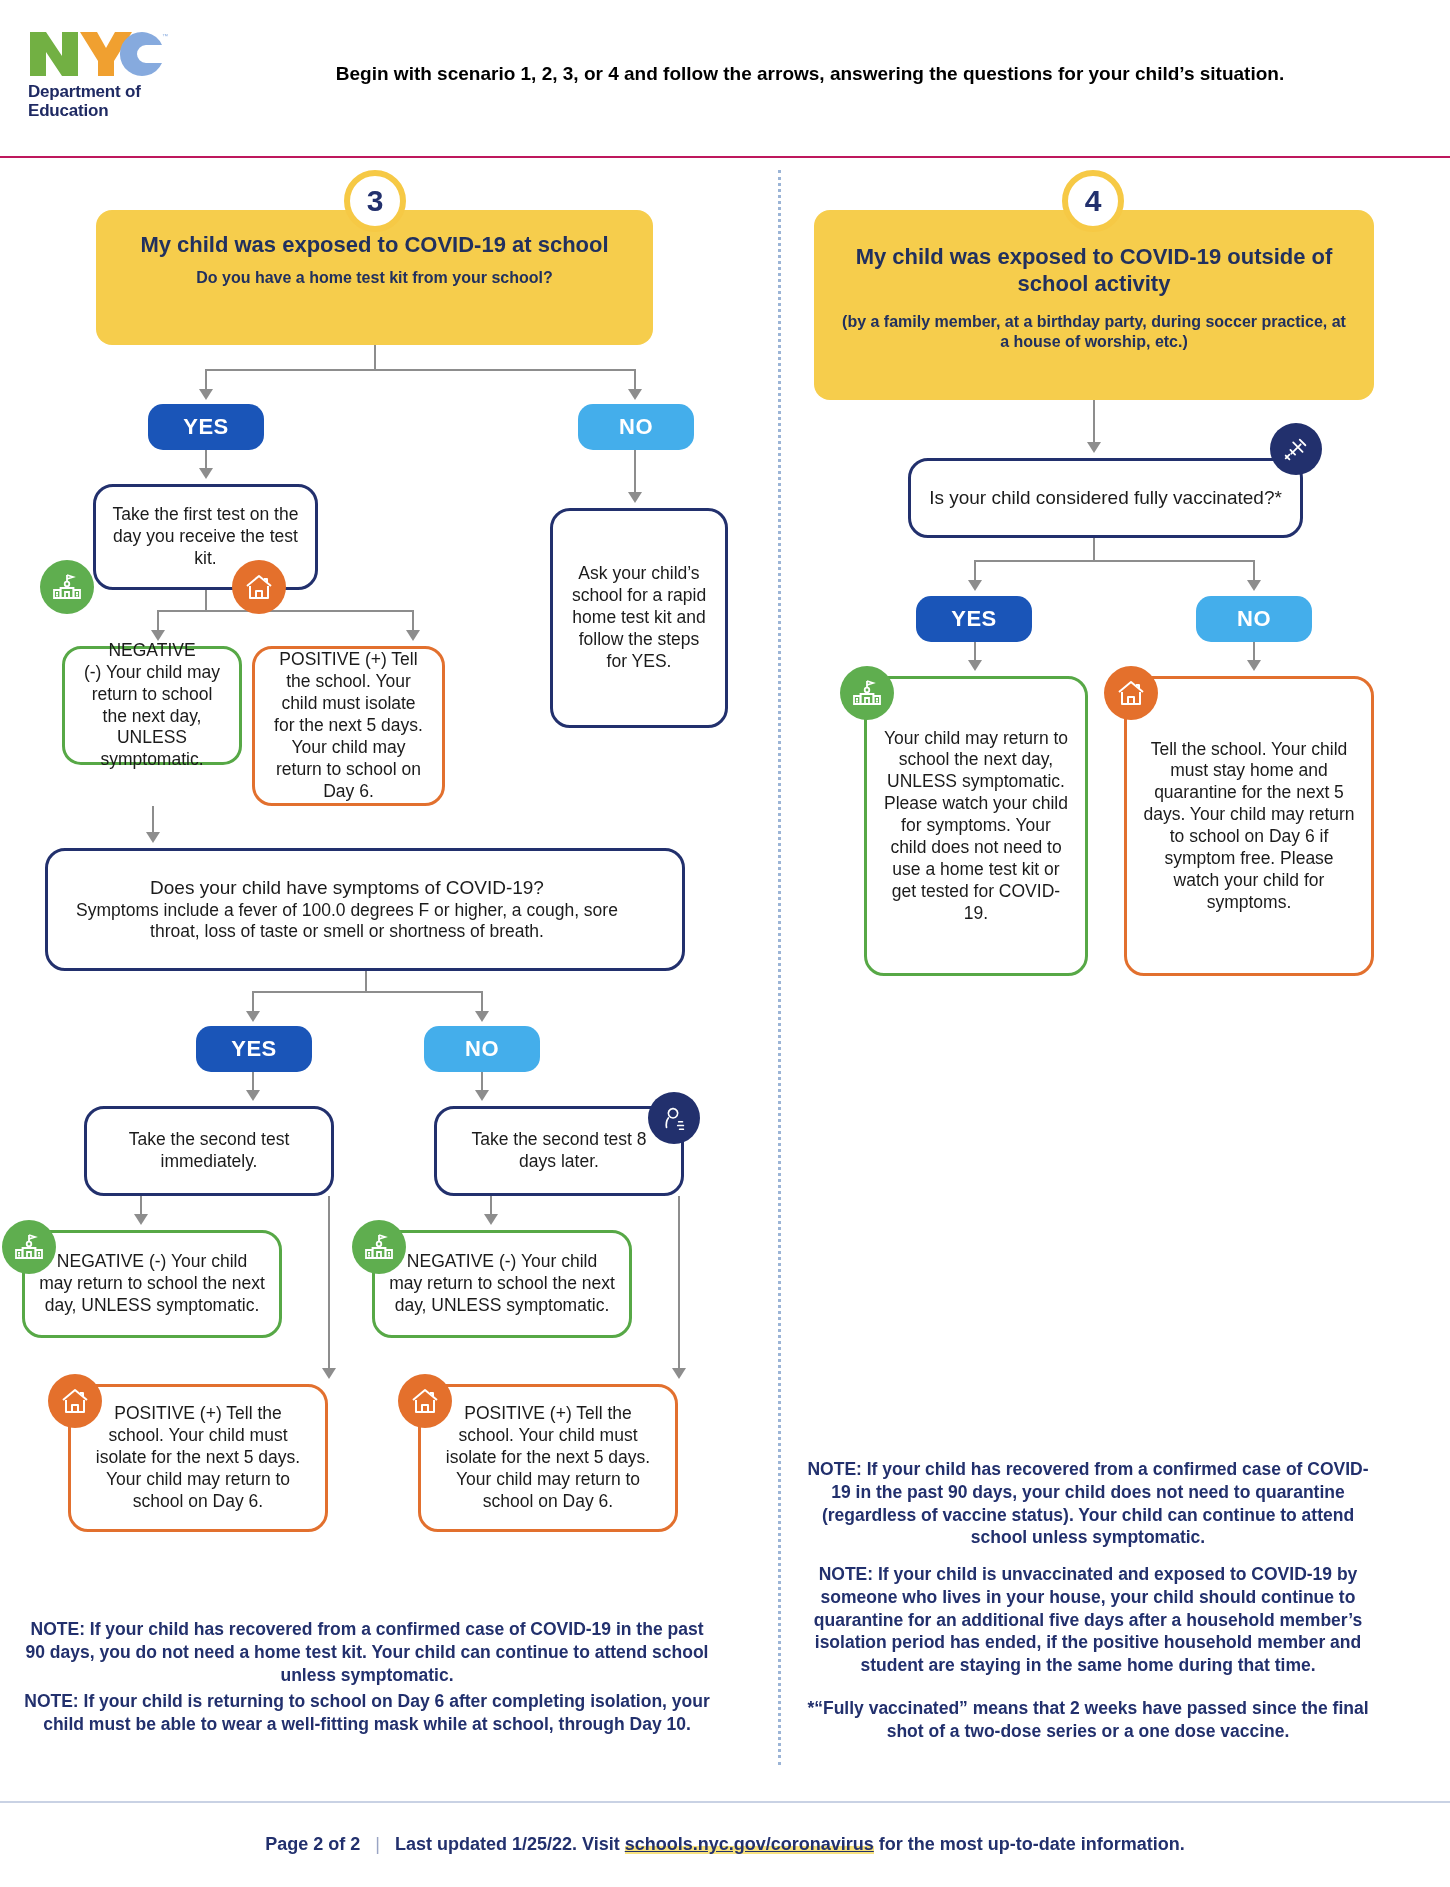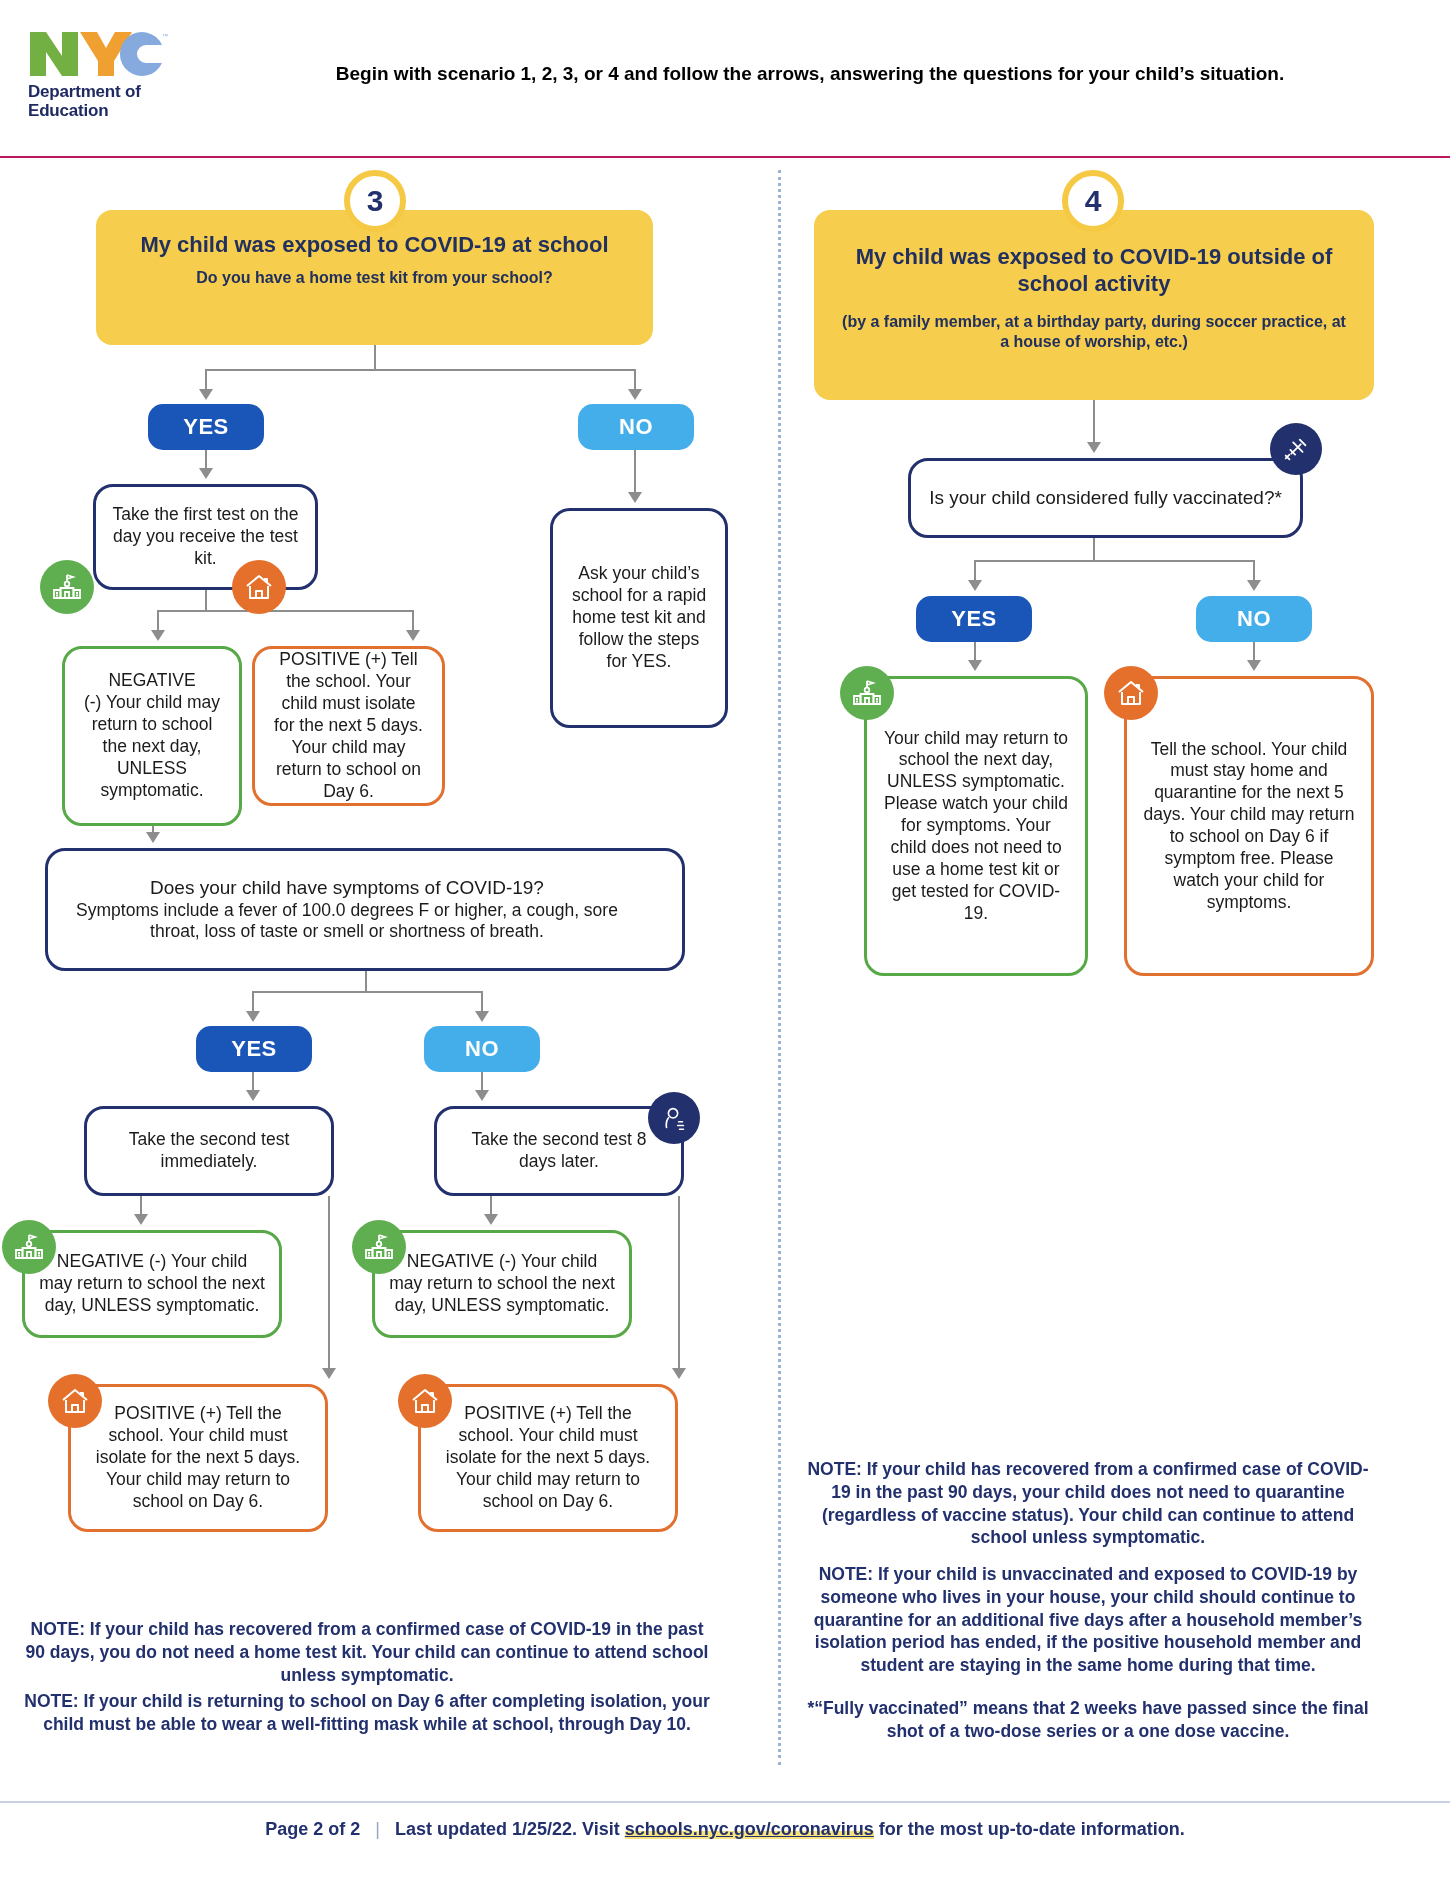--- a/index.html
+++ b/index.html
@@ -163,21 +163,21 @@
   .note p { margin-bottom: 14px; }
   .note p:last-child { margin-bottom: 0; }
 
   
   #footer {
     position: absolute;
     left: 0; top: 1801px;
     width: 1450px; height: 86px;
     border-top: 2px solid #c9d2e4;
     display: flex; align-items: flex-start; justify-content: center;
-    padding-top: 16px;
+    padding-top: 31px;
   }
   #footer .ftxt {
     font-size: 18px; font-weight: bold; color: #22306d;
   }
   #footer .sep { margin: 0 10px; color: #9aa5c4; font-weight: normal; }
   #footer .link {
     color: #22306d;
     text-decoration: underline;
     background: linear-gradient(transparent 62%, #f7e27f 62%);
   }
@@ -242,21 +242,21 @@
       </div>
     </div>
 
     <div class="ln v" style="left:205px; top:432px; height:22px;"></div>
     <div class="ln h" style="left:157px; top:452px; width:256px;"></div>
     <div class="ln v" style="left:157px; top:452px; height:22px;"></div>
     <div class="ln v" style="left:412px; top:452px; height:22px;"></div>
     <div class="arrow" style="left:151px; top:472px;"></div>
     <div class="arrow" style="left:406px; top:472px;"></div>
 
-    <div class="rbox green thick" style="left:62px; top:488px; width:180px; height:180px;">
+    <div class="rbox green thick" style="left:62px; top:488px; width:180px; height:119px;border-radius:19px;">
       <div>
         <b>NEGATIVE</b><br>
         <span>(-) Your child may return to school the next day, UNLESS symptomatic.</span>
       </div>
     </div>
     <div class="icon-badge green" style="left:40px; top:400px; top:402px;">
       <svg width="32" height="32" viewBox="0 0 32 32">
         <g fill="none" stroke="#ffffff" stroke-width="1.8">
           <path d="M16 4 v6"></path>
             <path d="M16 4 l6 2 -6 2"></path>

